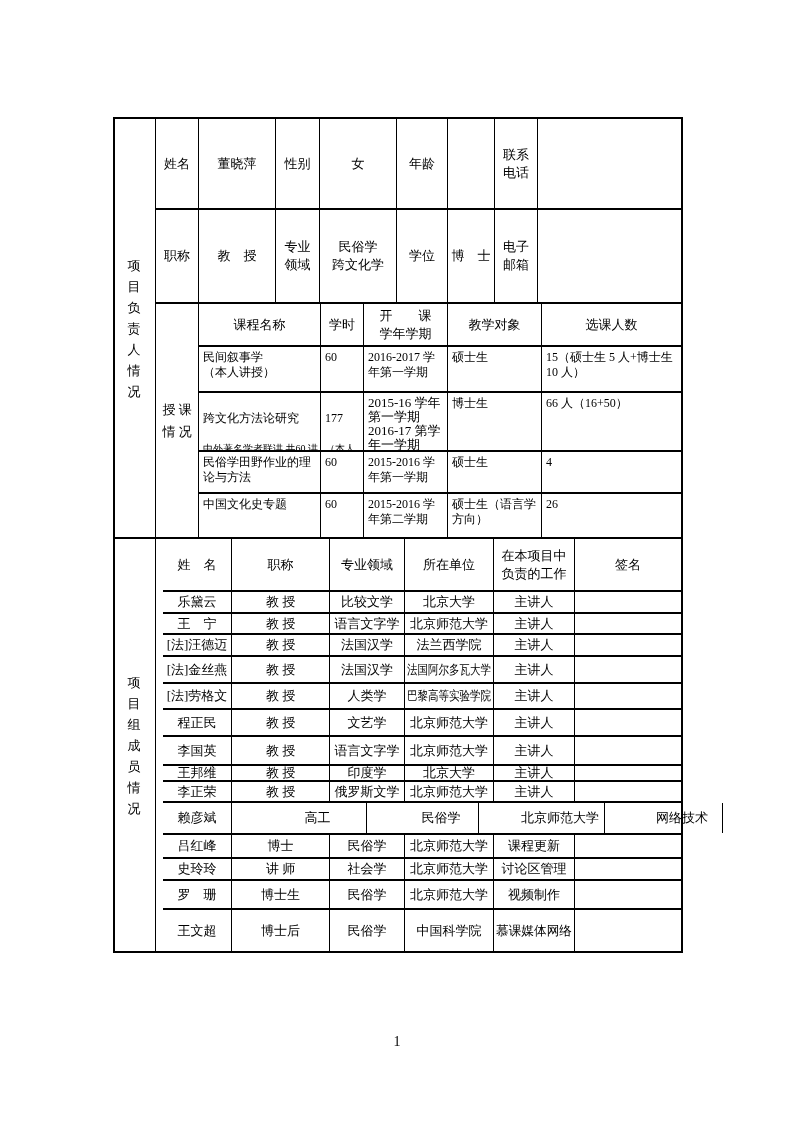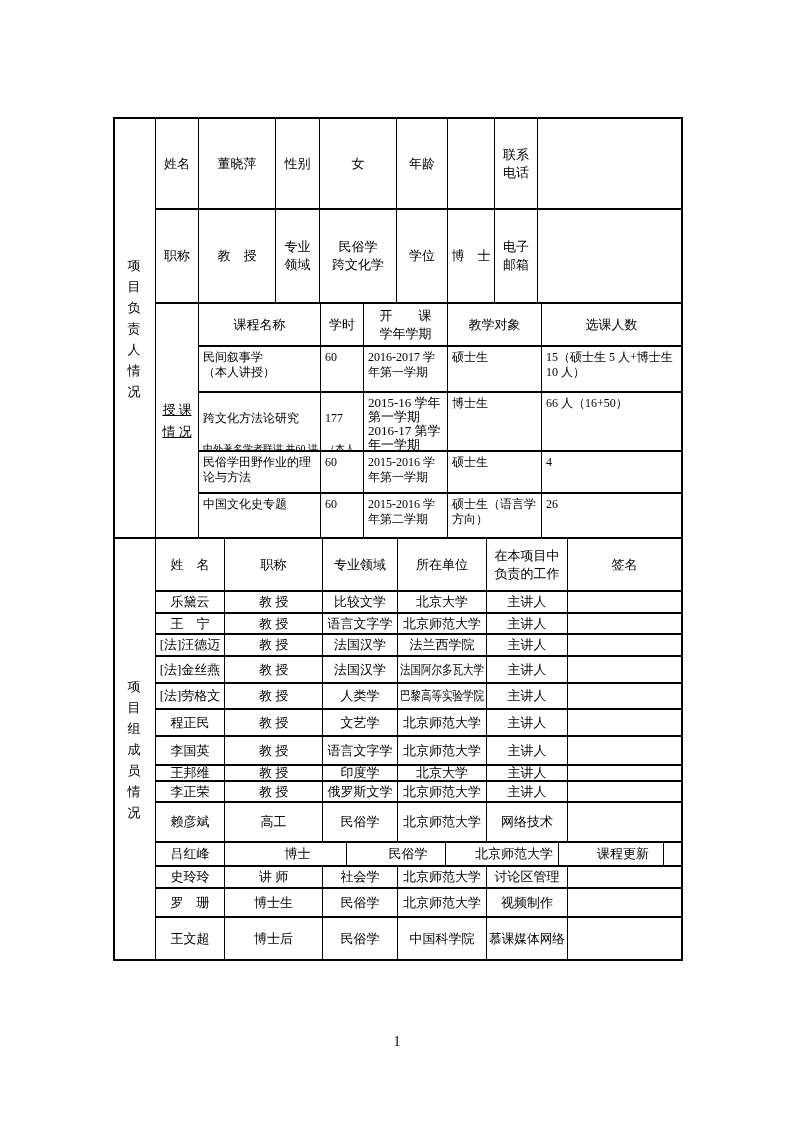--- a/index.html
+++ b/index.html
@@ -23,35 +23,35 @@
   .row{display:grid;border-bottom:2px solid #000;}
   .rowA{grid-template-columns:43px 77px 44px 77px 51px 47px 43px 1fr;height:91px;}
   .rowB{grid-template-columns:43px 77px 44px 77px 51px 47px 43px 1fr;height:94px;}
   .cell{
     border-right:1px solid #000;display:flex;align-items:center;justify-content:center;
     text-align:center;white-space:pre-line;font-size:13px;padding:1px 2px;min-width:0;overflow:hidden;
   }
   .row .cell:last-child{border-right:none;}
   
   .teach{display:flex;}
-  .tlabel{width:43px;flex:none;border-right:1px solid #000;display:flex;align-items:center;justify-content:center;text-align:center;white-space:pre-line;font-size:13px;line-height:22px;text-decoration:underline;}
+  .tlabel{width:43px;flex:none;border-right:1px solid #000;display:flex;align-items:center;justify-content:center;text-align:center;white-space:pre-line;font-size:13px;line-height:22px;}
   .courses{flex:1;min-width:0;}
   .crow{display:grid;grid-template-columns:122px 43px 84px 94px 1fr;border-bottom:2px solid #000;}
   .crow.last{border-bottom:none;}
   .chead{height:43px;}
   .chead .cell{font-size:13px;}
   .ccell{
     border-right:1px solid #000;font-size:12px;line-height:15px;padding:3px 4px;
     white-space:pre-line;text-align:left;overflow:hidden;min-width:0;
   }
   .crow .ccell:last-child,.crow .cell:last-child{border-right:none;}
   .sub{font-size:10px;line-height:13px;}
   .term2{font-size:13px;line-height:14px;}
   
-  .mrow{display:grid;grid-template-columns:69px 98px 75px 89px 81px 1fr;border-bottom:2px solid #000;}
+  .mrow{display:grid;grid-template-columns:69px 98px 75px 89px 81px 1fr;border-bottom:2px solid #000;margin-left:7px;}
   .mrow.last{border-bottom:none;}
   .mhead{height:53px;}
   .mcell{
     border-right:1px solid #000;display:flex;align-items:center;justify-content:center;
     text-align:center;white-space:pre-line;font-size:13px;padding:0 2px;min-width:0;overflow:hidden;
   }
   .mrow .mcell:last-child{border-right:none;}
   .fit{display:inline-block;white-space:nowrap;transform-origin:center center;}
   .fitl{transform-origin:left center;}
   .pageno{position:absolute;left:0;width:794px;top:1034px;text-align:center;font-size:14px;}
@@ -242,30 +242,30 @@
 
       <div class="mrow" style="height:21px;">
         <div class="mcell"><span class="fit">李正荣</span></div>
         <div class="mcell"><span class="fit">教 授</span></div>
         <div class="mcell"><span class="fit">俄罗斯文学</span></div>
         <div class="mcell"><span class="fit">北京师范大学</span></div>
         <div class="mcell"><span class="fit">主讲人</span></div>
         <div class="mcell"><span class="fit"></span></div>
       </div>
 
-      <div class="mrow" style="height:40px;">
+      <div class="mrow" style="height:32px;gap:37px;">
         <div class="mcell"><span class="fit">赖彦斌</span></div>
         <div class="mcell"><span class="fit">高工</span></div>
         <div class="mcell"><span class="fit">民俗学</span></div>
         <div class="mcell"><span class="fit">北京师范大学</span></div>
         <div class="mcell"><span class="fit">网络技术</span></div>
         <div class="mcell"><span class="fit"></span></div>
       </div>
 
-      <div class="mrow" style="height:24px;gap:24px;">
+      <div class="mrow" style="height:24px;">
         <div class="mcell"><span class="fit">吕红峰</span></div>
         <div class="mcell"><span class="fit">博士</span></div>
         <div class="mcell"><span class="fit">民俗学</span></div>
         <div class="mcell"><span class="fit">北京师范大学</span></div>
         <div class="mcell"><span class="fit">课程更新</span></div>
         <div class="mcell"><span class="fit"></span></div>
       </div>
 
       <div class="mrow" style="height:22px;">
         <div class="mcell"><span class="fit">史玲玲</span></div>

